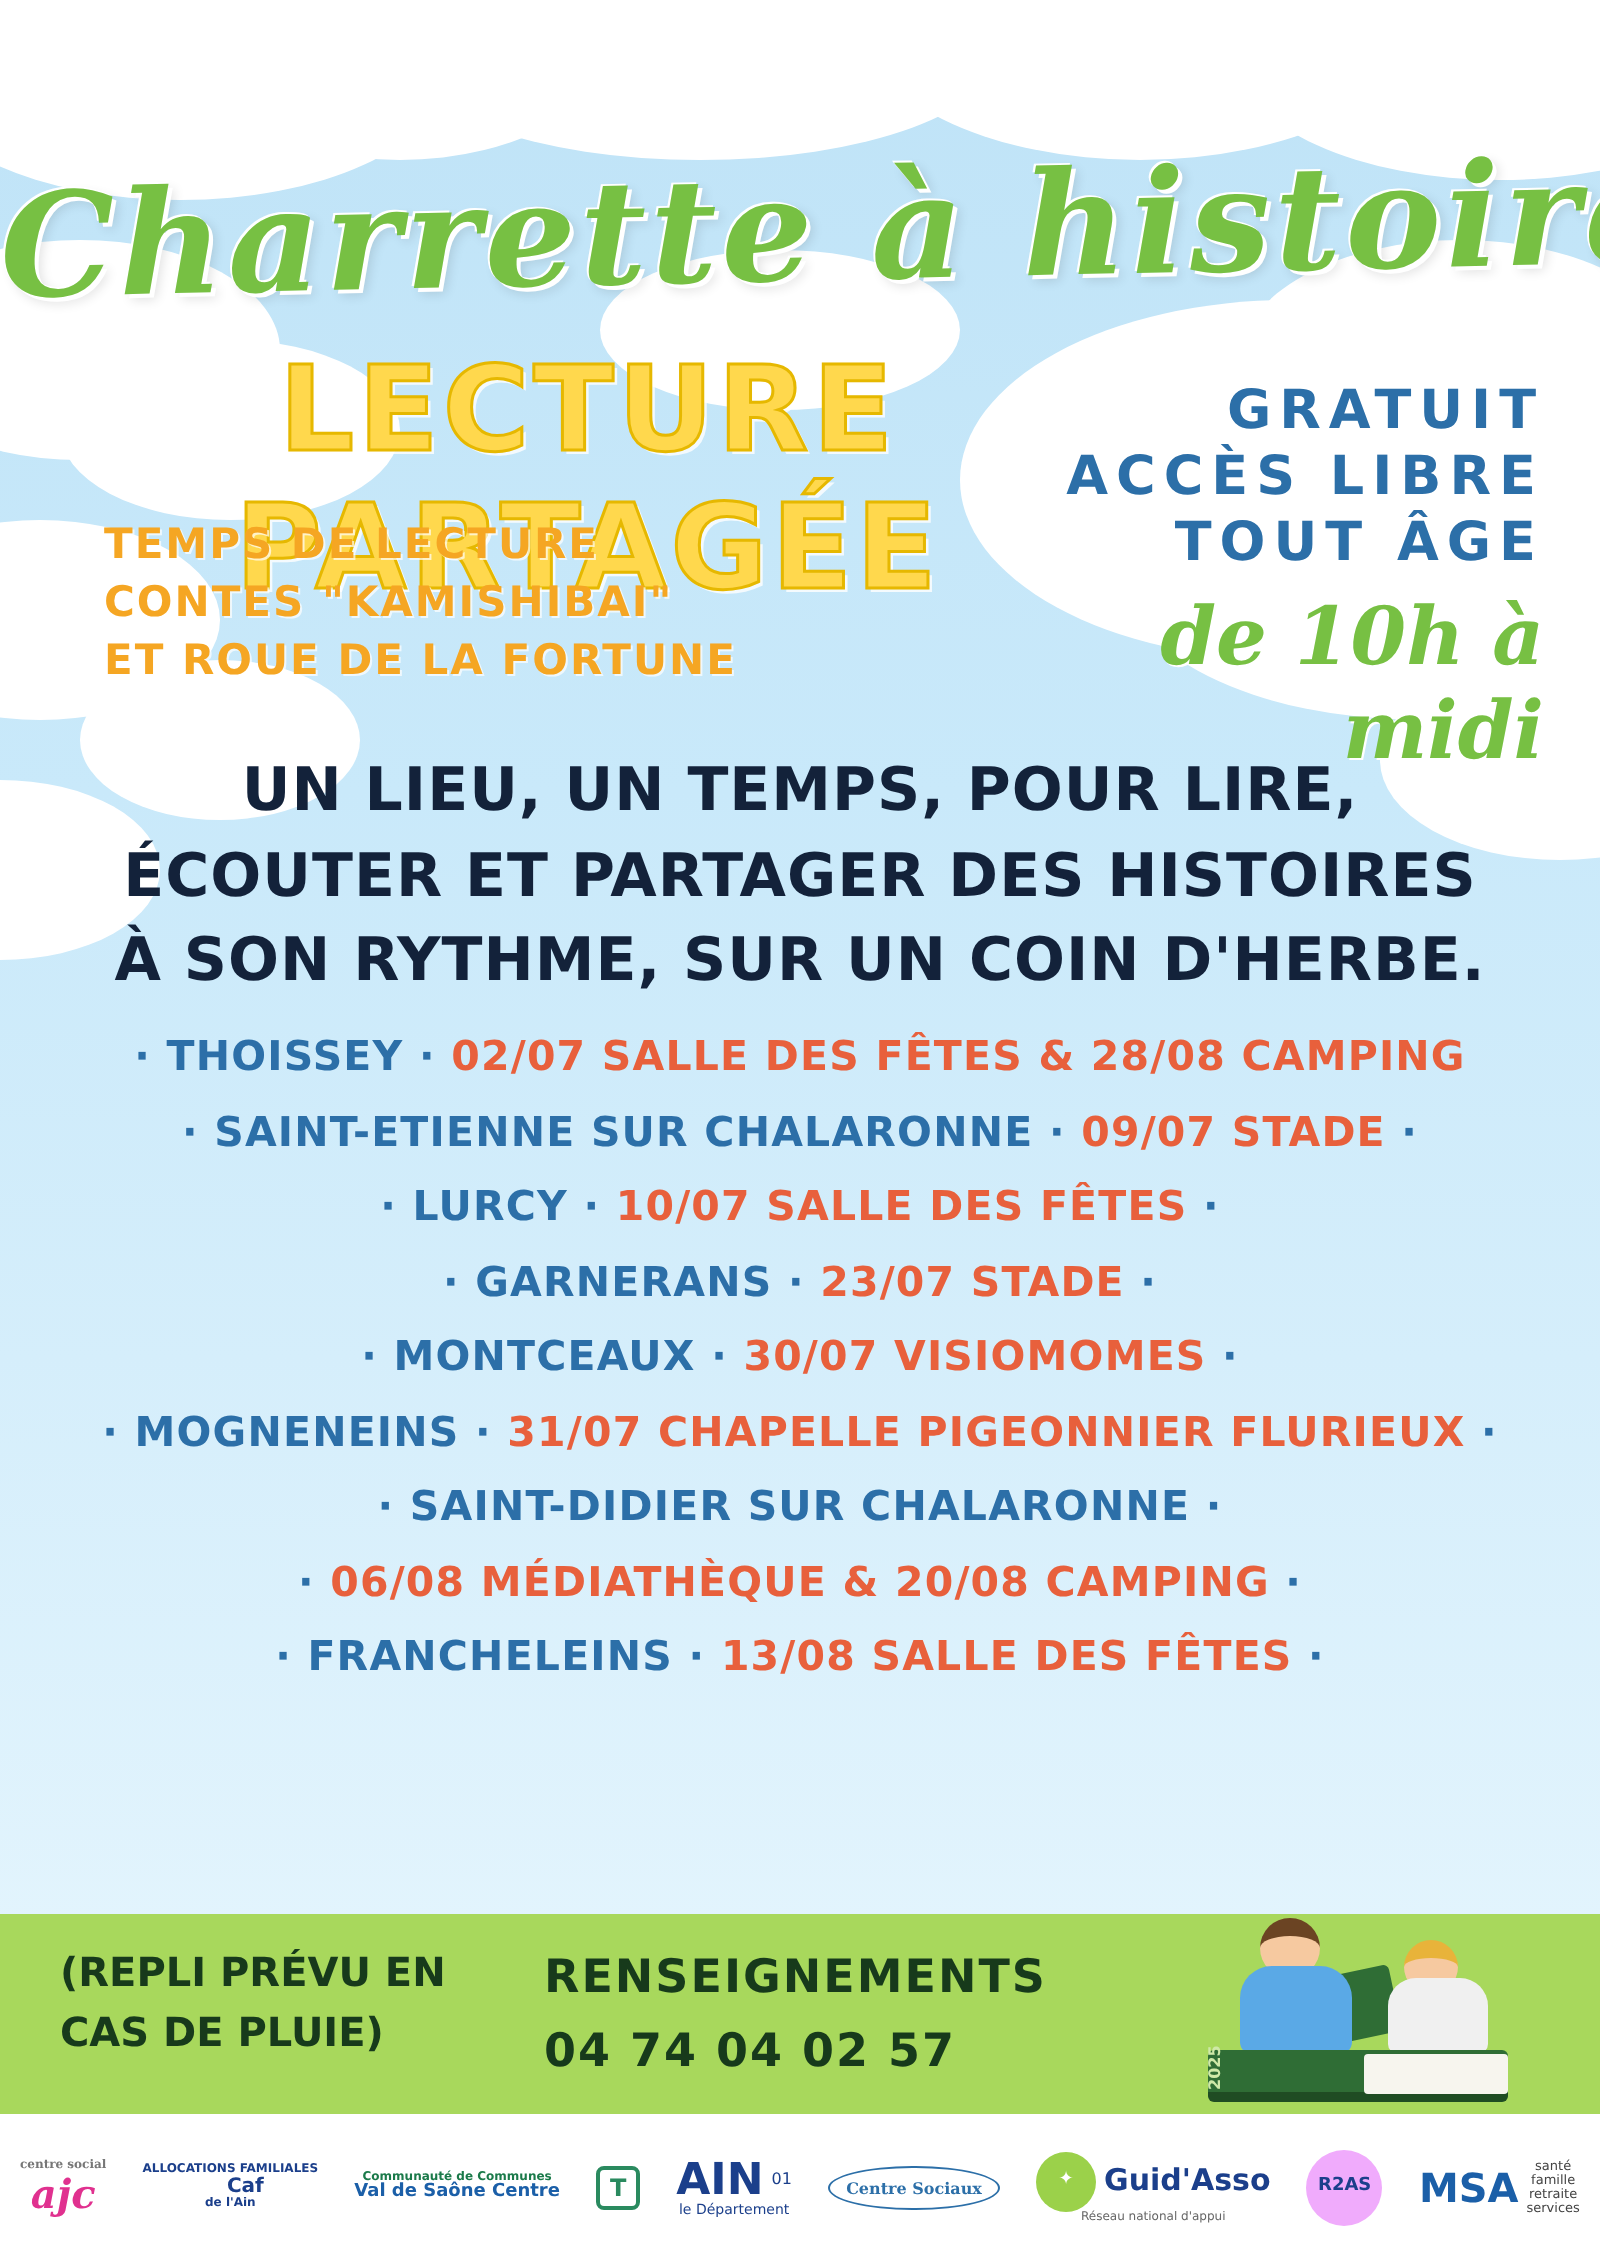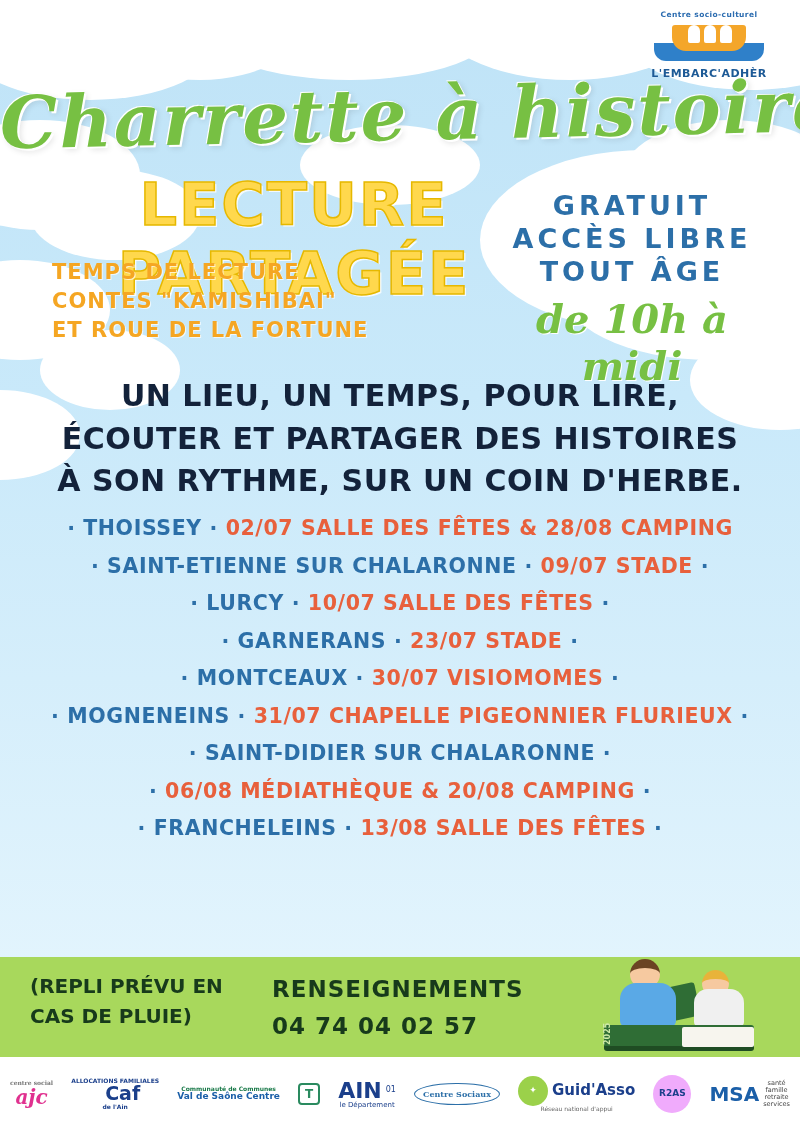--- a/index.html
+++ b/index.html
@@ -94,21 +94,21 @@
   .title-desc {
     position: absolute; left: 52px; top: 258px; width: 420px;
     font-size: 21px; font-weight: bold; color: #f5a623;
     line-height: 1.38; letter-spacing: 1px;
     text-shadow: 1px 1px 0 rgba(255,255,255,.7);
   }
 
   
   .free-block {
     position: absolute; right: 28px; top: 190px; width: 280px;
-    text-align: center;
+    text-align: right;
   }
   .free-line {
     font-size: 27px; font-weight: bold; color: #2c6fa8;
     letter-spacing: 4px; line-height: 1.22;
   }
   .free-hours {
     margin-top: 6px;
     font-family: "DejaVu Serif", serif;
     font-style: italic; font-weight: bold;
     font-size: 40px; color: #77c043;
@@ -200,21 +200,21 @@
     display: flex; align-items: center; justify-content: space-between;
     padding: 0 10px;
   }
   .logo-item {
     display: flex; flex-direction: column; align-items: center; justify-content: center;
     text-align: center; line-height: 1.05;
   }
   .li-ajc { font-family: "DejaVu Serif", serif; font-style: italic; font-weight: bold; font-size: 20px; color: #e0318f; }
   .li-ajc .sub { font-size: 6px; color: #777; font-style: normal; }
   .li-caf { font-size: 7px; font-weight: bold; color: #1b3f8b; }
-  .li-caf .big { font-size: 19px; margin-left: 15px; }
+  .li-caf .big { font-size: 10px; margin-left: 15px; }
   .li-vsc { font-size: 7px; color: #1b7a4a; font-weight: bold; }
   .li-vsc .big { font-size: 9px; color: #1b5fa8; }
   .li-t { font-size: 7px; color: #2a8a5f; font-weight: bold; }
   .li-ain { font-size: 22px; font-weight: bold; color: #1b3f8b; }
   .li-cs { font-family: "DejaVu Serif", serif; font-size: 8px; color: #2c6fa8; font-weight: bold; }
   .li-guid { font-size: 15px; font-weight: bold; color: #1b3f8b; }
   .li-msa { font-size: 20px; font-weight: bold; color: #1b5fa8; }
   .badge-circle {
     width: 30px; height: 30px; border-radius: 50%;
     display: flex; align-items: center; justify-content: center;
@@ -236,31 +236,20 @@
   <div class="cloud c6"></div>
   <div class="cloud c7"></div>
   <div class="cloud c8"></div>
   <div class="cloud c9"></div>
   <div class="cloud c10"></div>
   <div class="cloud c11"></div>
   <div class="cloud c12"></div>
   <div class="cloud c13"></div>
   <div class="cloud c14"></div>
 
-  <div class="logo-box">
-    <div class="logo-top-arc">Centre socio-culturel</div>
-    <div class="logo-img">
-      <div class="logo-wave"></div>
-      <div class="logo-boat"></div>
-      <div class="logo-fig" style="left:34px"></div>
-      <div class="logo-fig" style="left:50px"></div>
-      <div class="logo-fig" style="left:66px"></div>
-    </div>
-    <div class="logo-name">L'EMBARC'ADHÈR</div>
-  </div>
 
   <div class="title-main">Charrette à histoires</div>
   <div class="title-sub">LECTURE PARTAGÉE</div>
   <div class="title-desc" style="white-space:pre-line">TEMPS DE LECTURE
 CONTES "KAMISHIBAI"
 ET ROUE DE LA FORTUNE</div>
 
   <div class="free-block">
     <div class="free-line">GRATUIT</div>
     <div class="free-line">ACCÈS LIBRE</div>

